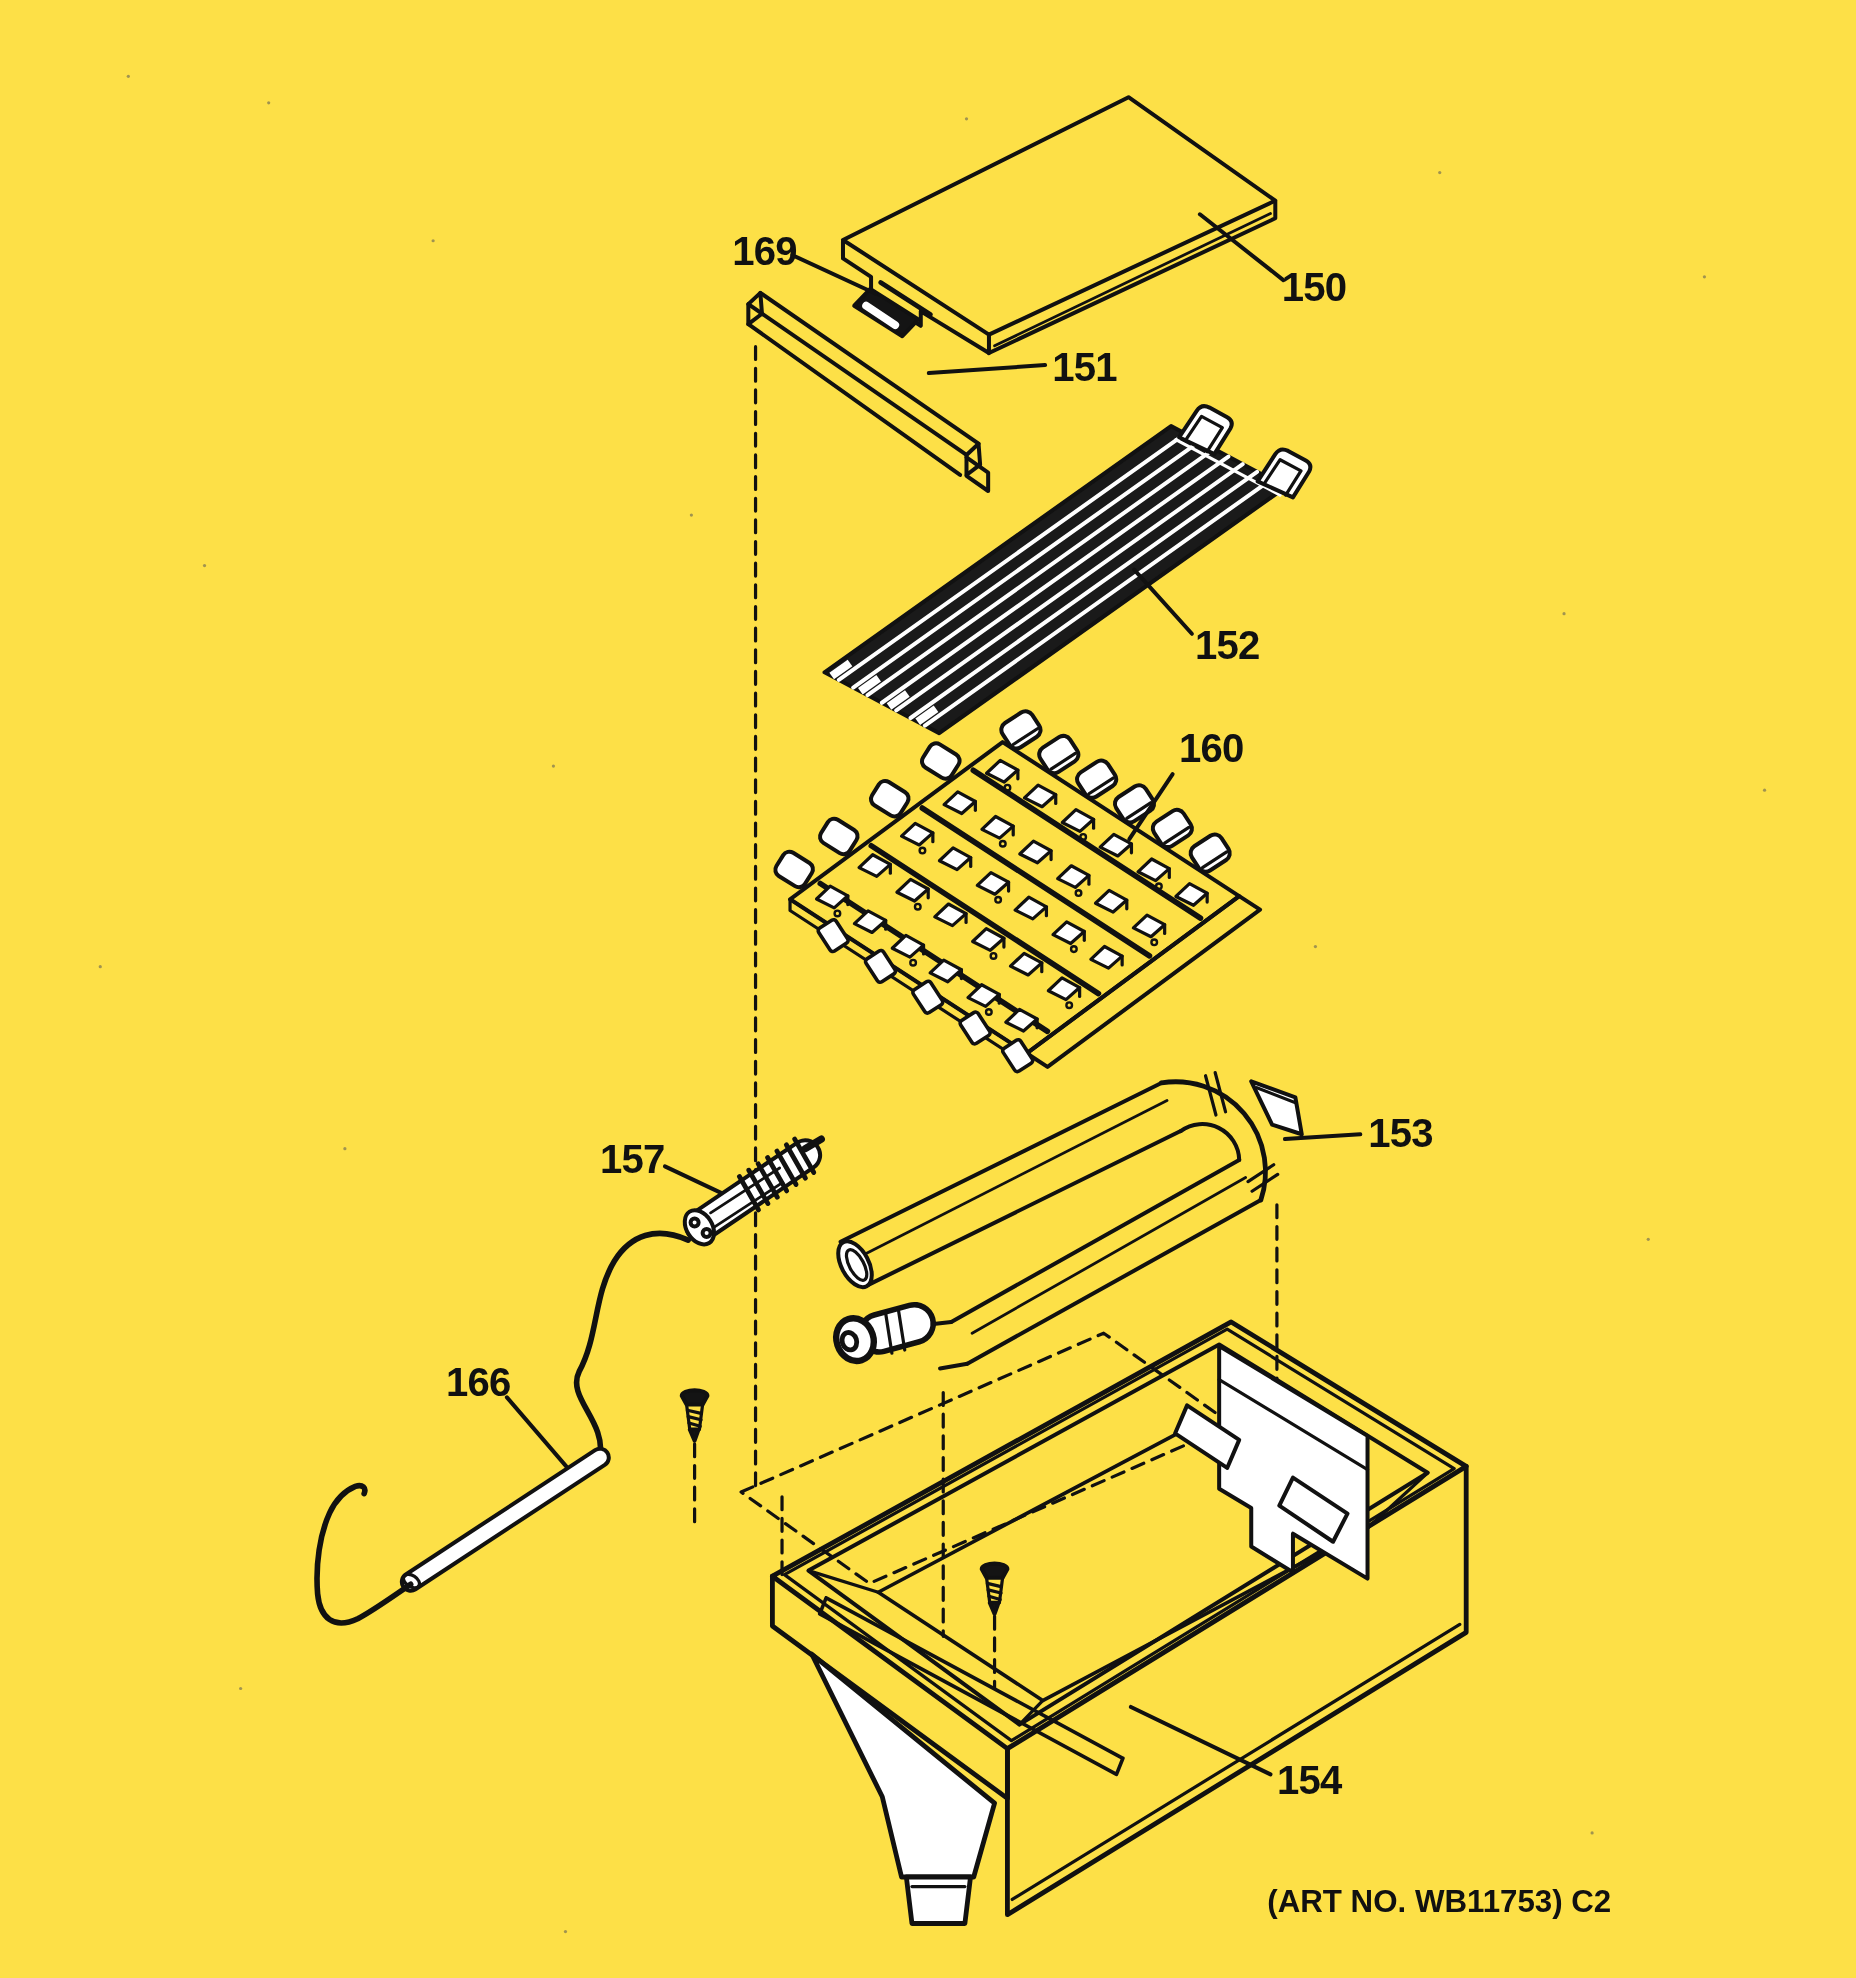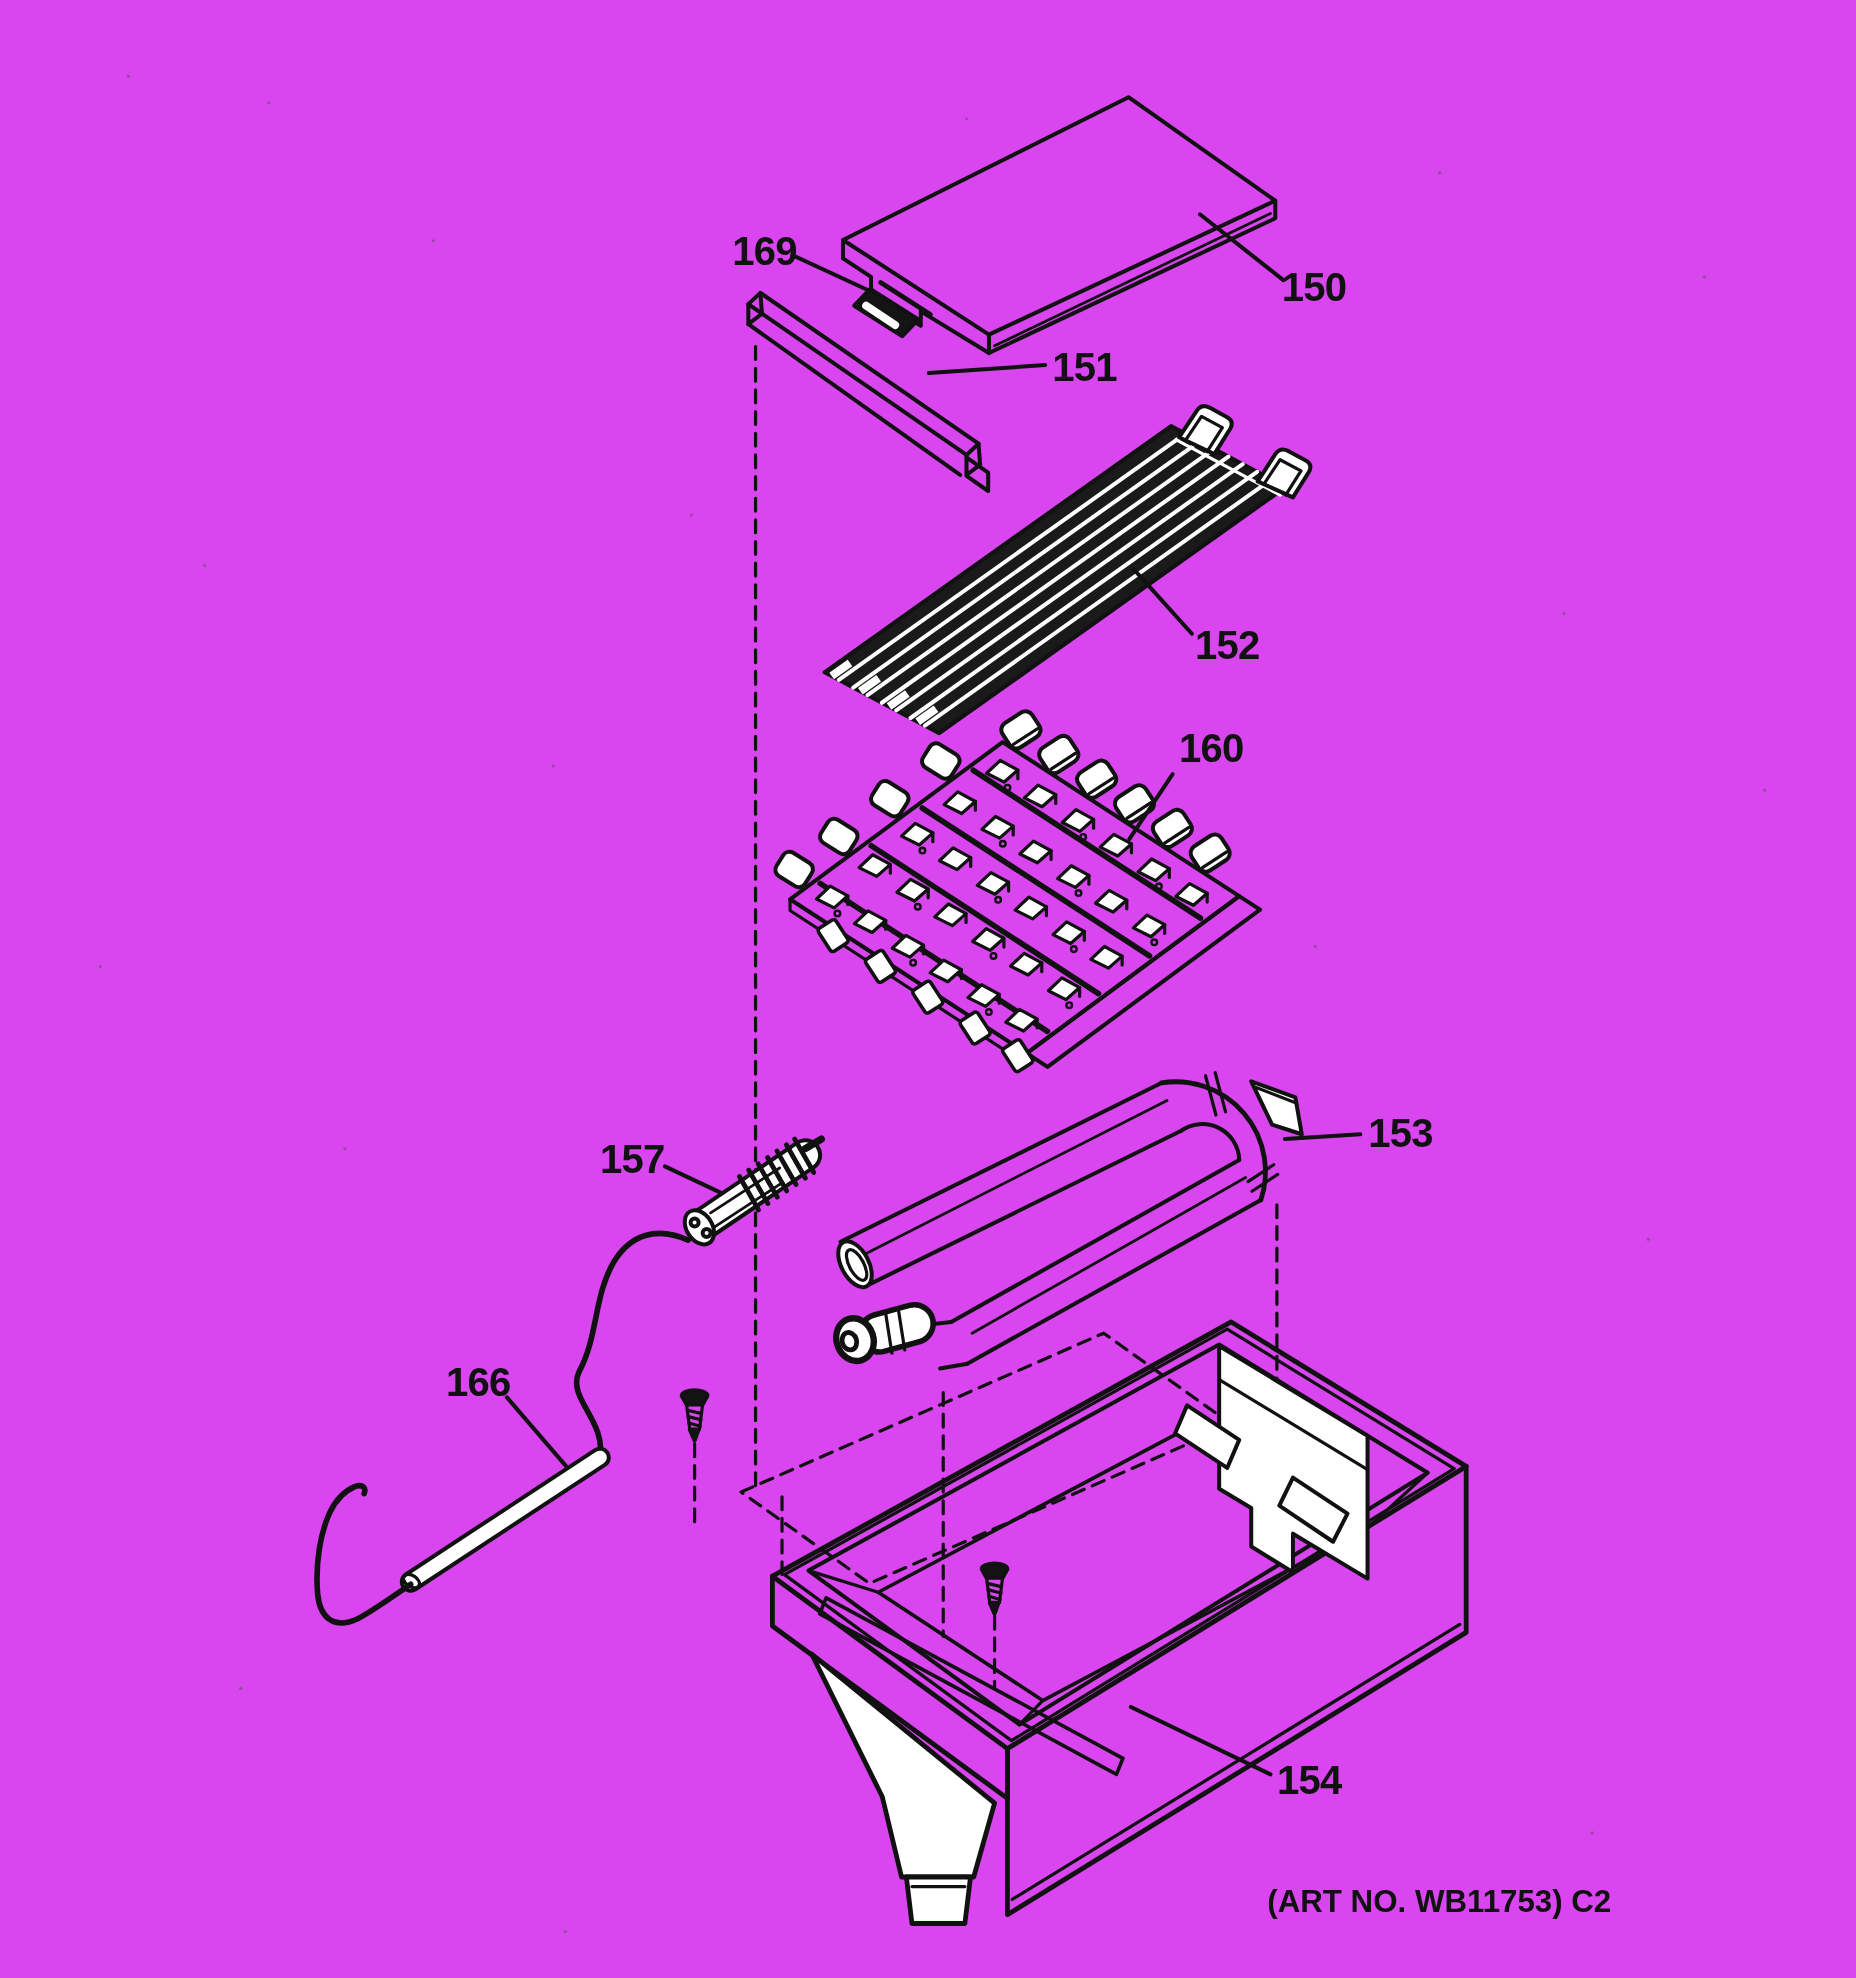--- a/index.html
+++ b/index.html
@@ -1,19 +1,19 @@
 <!DOCTYPE html>
 <html style="font-size:13px"><head>
 <meta charset="utf-8">
 <style>
   html,body{margin:0;padding:0;background:#e8e8e8;}
   .stage{
     position:relative;
     width:1856px;height:1979px;
-    background:#d946ef;
+    background:#fde047;
     font-family:"Liberation Sans", sans-serif;
     overflow:hidden;
   }
   svg{position:absolute;inset:0;display:block;}
   .lbl{
     font-family:"Liberation Sans", sans-serif;
     font-weight:700;
     font-size:50px;
     fill:#111;
     letter-spacing:-1px;

